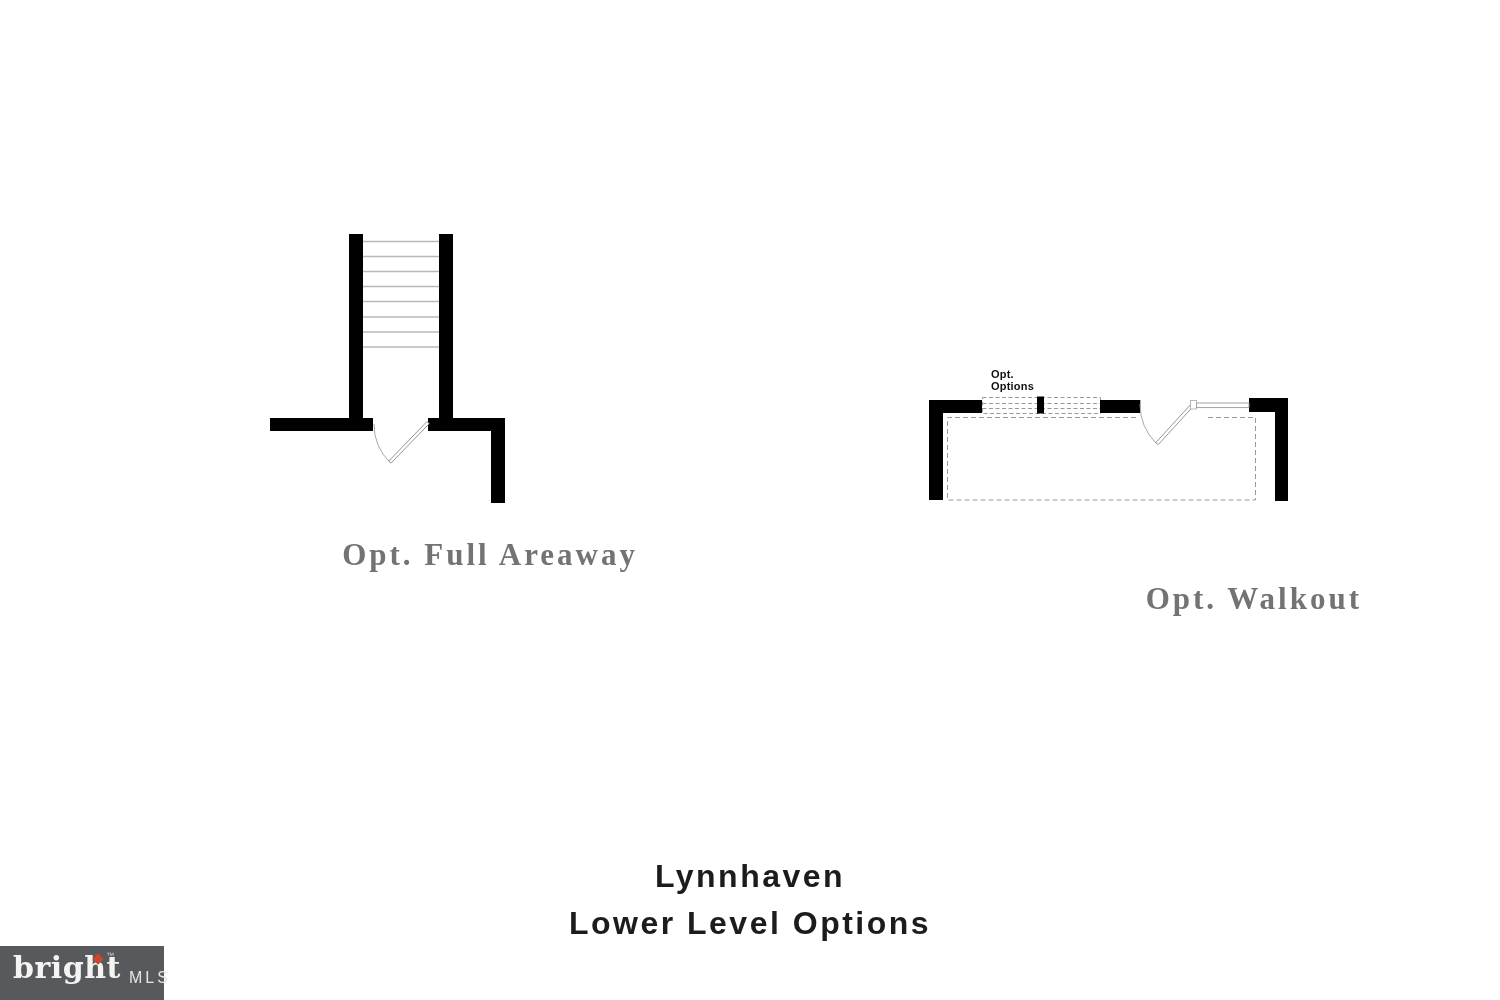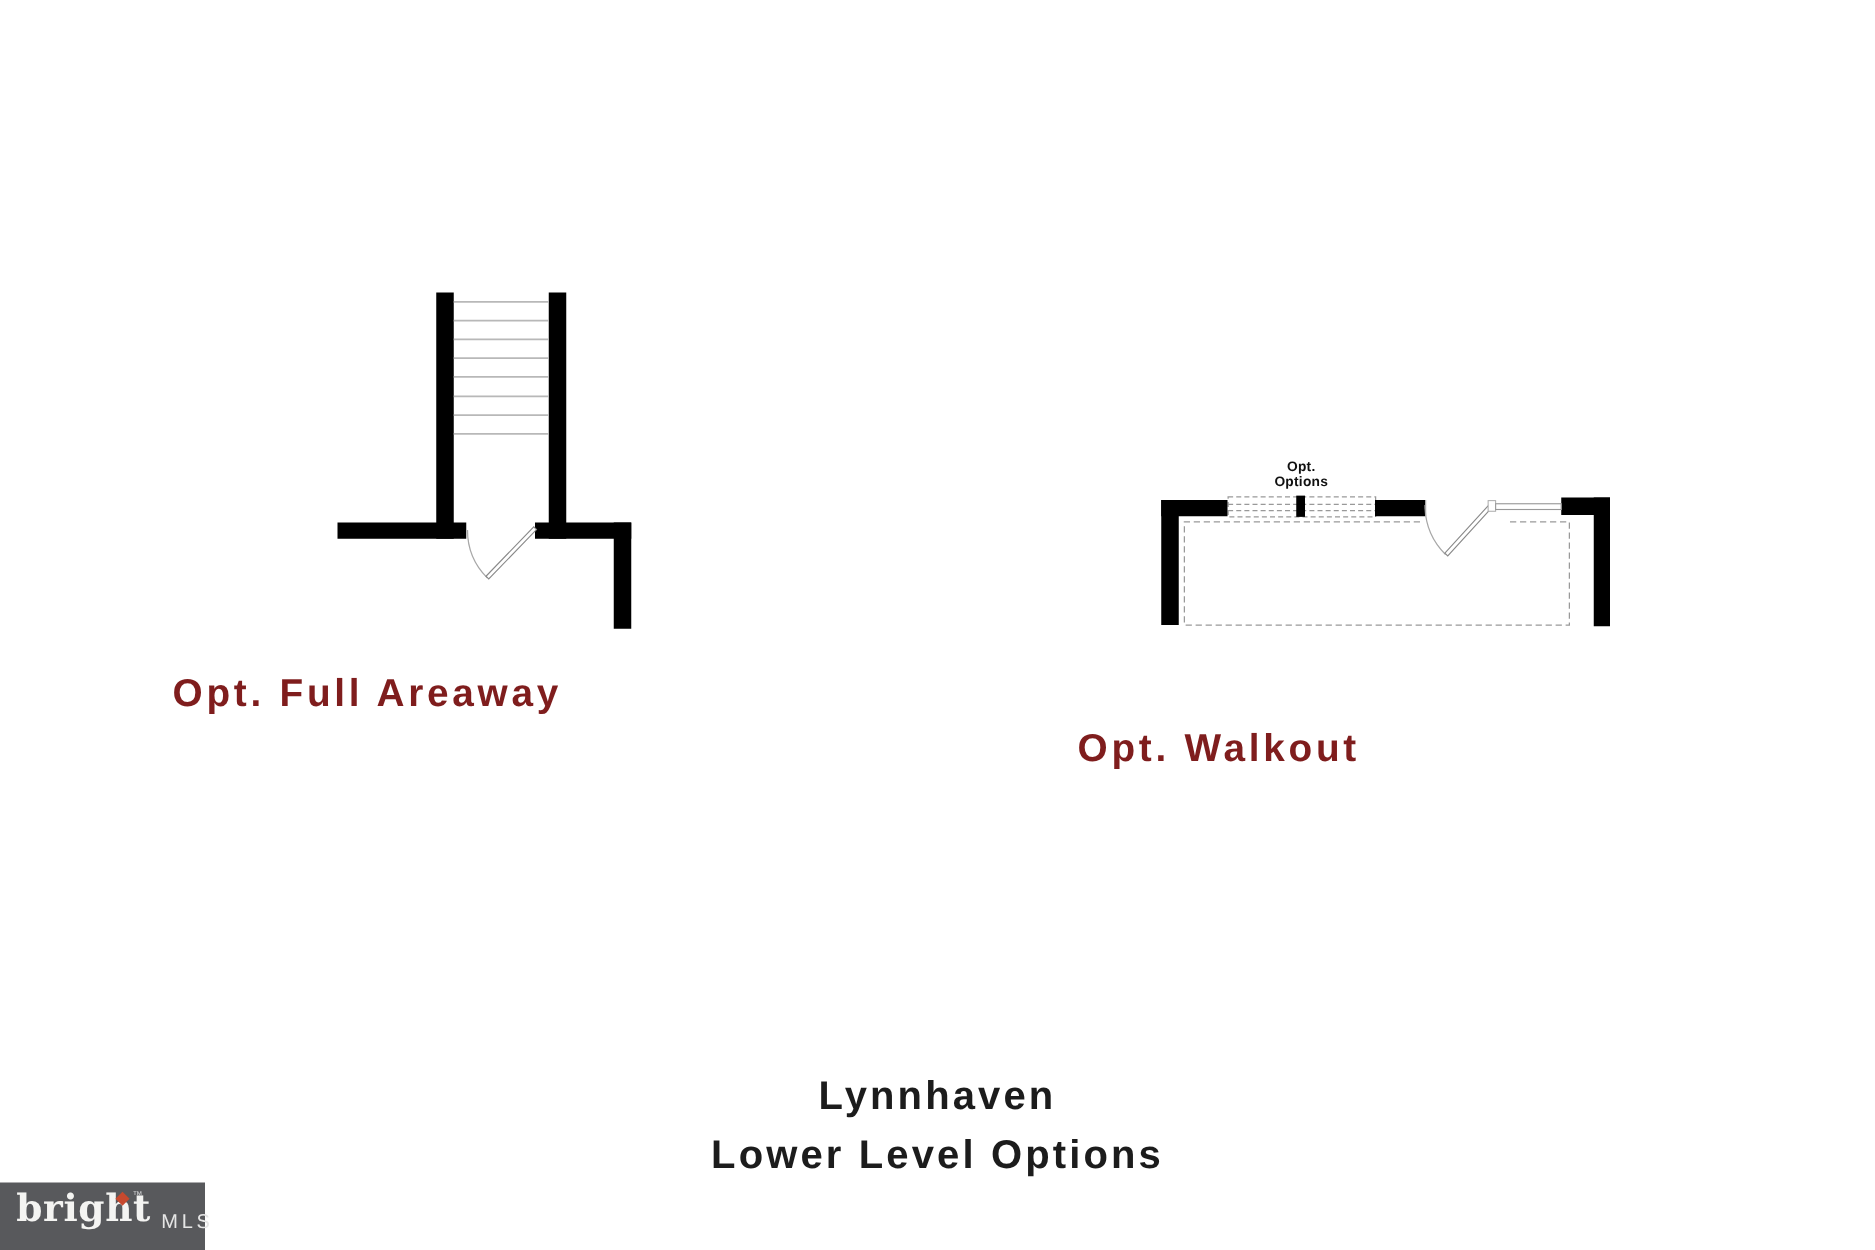--- a/index.html
+++ b/index.html
@@ -2,27 +2,27 @@
 <html><head>
 <meta charset="utf-8">
 <style>
   html,body{margin:0;padding:0;}
   body{
     width:1500px;height:1000px;position:relative;background:#ffffff;
     font-family:"Liberation Sans", sans-serif;overflow:hidden;
   }
   .plan-svg{position:absolute;}
   .plan-label{
-    position:absolute;text-align:left;font-weight:bold;color:#7f1d1d;
-    font-size:31px;letter-spacing:3px;white-space:nowrap;
+    position:absolute;text-align:right;font-weight:bold;color:#737373;
+    font-size:31px;letter-spacing:3px;white-space:nowrap;font-family:Liberation Serif, serif;
   }
   .label-areaway{left:138px;top:537px;width:500px;}
   .label-walkout{left:862px;top:537px;width:500px;margin-top:44px;}
   .window-anno{
-    position:absolute;left:991px;top:369px;width:100px;text-align:center;
+    position:absolute;left:991px;top:369px;width:100px;
     font-weight:bold;font-size:11px;line-height:11.5px;color:#101010;letter-spacing:0.2px;
   }
   .main-title{
     position:absolute;left:450px;top:853px;width:600px;text-align:center;
     font-weight:bold;color:#1c1c1c;font-size:32px;line-height:47px;letter-spacing:2.5px;
     white-space:nowrap;
   }
   .logo{
     position:absolute;left:0;top:946px;width:164px;height:54px;background:#58595c;
   }

